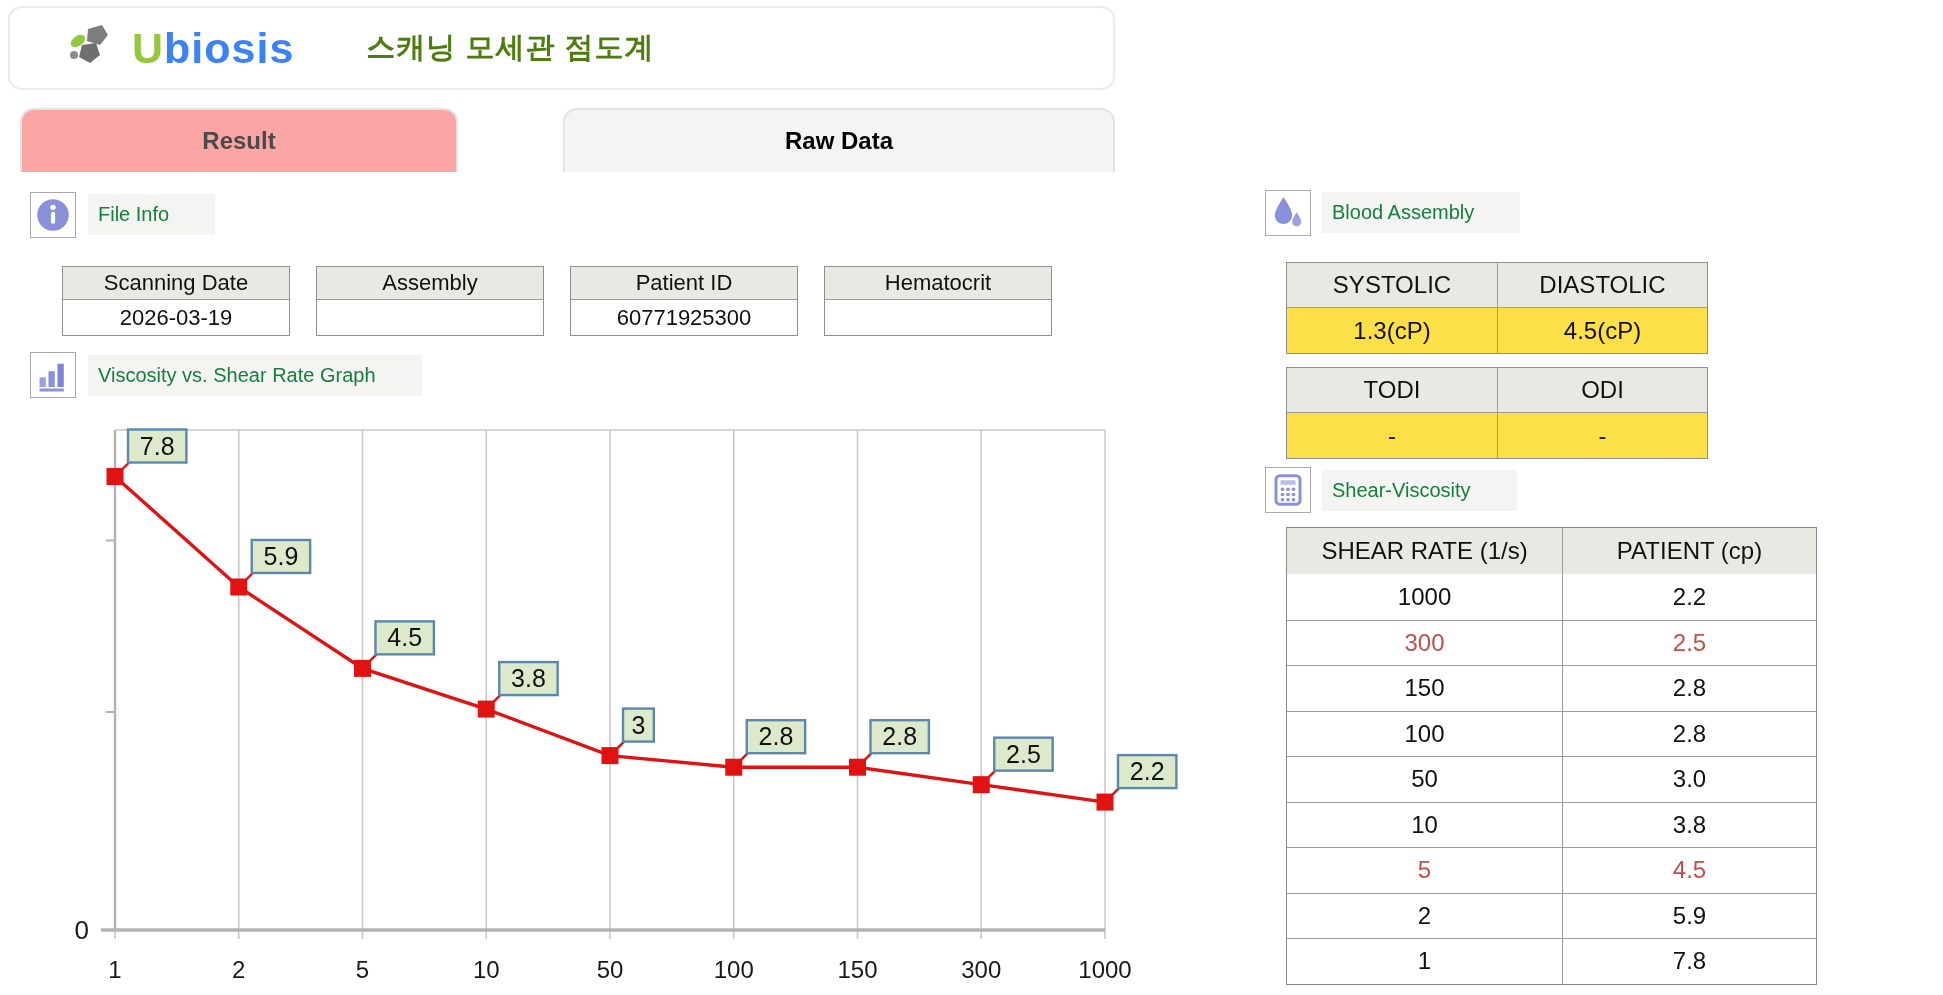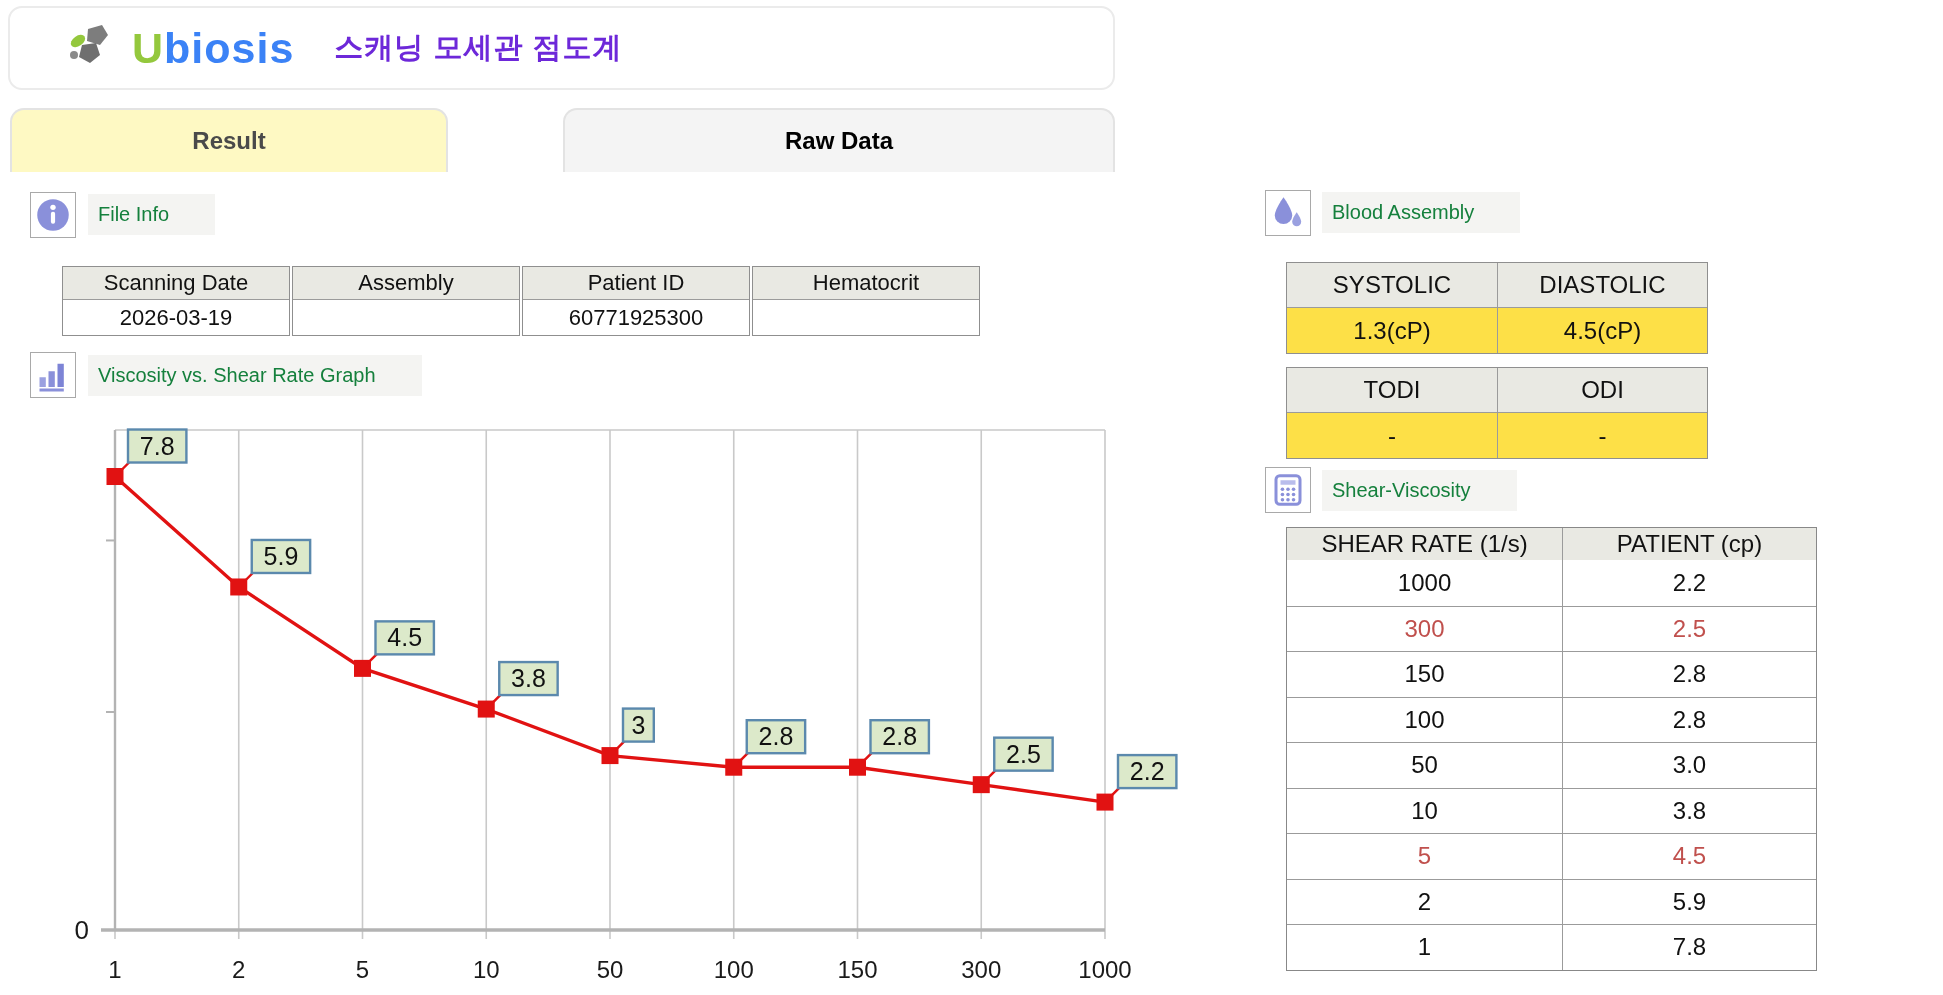--- a/index.html
+++ b/index.html
@@ -9,58 +9,58 @@
   svg{font-family:inherit}
 
   
   .header-card{position:absolute;left:8px;top:6px;width:1107px;height:84px;background:#fff;
                border:2px solid #ebebeb;border-radius:14px;display:flex;align-items:center}
   .logo{display:flex;align-items:center;margin-left:56px}
   .logo-mark{width:60px;height:54px;margin-right:6px}
   .logo-text{font-size:43px;font-weight:bold;letter-spacing:1px;line-height:1}
   .logo-u{color:#94c83d}
   .logo-rest{color:#3b82f6}
-  .app-title{margin-left:40px;font-size:29px;font-weight:bold;color:#6d28d9;letter-spacing:1px}
+  .app-title{margin-left:72px;font-size:29px;font-weight:bold;color:#4d7c0f;letter-spacing:1px}
 
   
   .tab{position:absolute;top:108px;height:64px;border:2px solid #e3e3e3;border-bottom:none;
        border-radius:14px 14px 0 0;display:flex;align-items:center;justify-content:center;
        font-size:24px;font-weight:bold;cursor:pointer}
-  .tab-result{left:10px;width:438px;background:#fef9c3;color:#4a4a4a}
+  .tab-result{left:20px;width:438px;background:#fca5a5;color:#4a4a4a}
   .tab-raw{left:563px;width:552px;background:#f4f4f4;color:#000000}
 
   
   .icon-box{position:absolute;width:46px;height:46px;background:#fff;border:1px solid #a9a9a9;
             display:flex;align-items:center;justify-content:center}
   .icon-box svg{width:36px;height:36px}
   .section-title{position:absolute;height:41px;background:#f4f4f2;display:flex;align-items:center;
                  padding:0 46px 0 10px;font-size:20px;color:#15803d;white-space:nowrap}
 
   
-  .fields-row{position:absolute;left:62px;top:266px;display:flex;gap:2px}
+  .fields-row{position:absolute;left:62px;top:266px;display:flex;gap:26px}
   .info-box{width:228px;border:1px solid #8f8f8f;background:#fff}
   .info-box-header{height:33px;background:#e9e9e3;border-bottom:1px solid #9b9b9b;
                    display:flex;align-items:center;justify-content:center;font-size:22px}
   .info-box-value{height:35px;display:flex;align-items:center;justify-content:center;font-size:22px}
 
   
   .chart-wrap{position:absolute;left:0;top:415px;width:1280px;height:580px}
 
   
   .mini-table{position:absolute;left:1286px;width:422px;border:1px solid #8f8f8f;background:#fde047}
   .mt-row{display:flex;height:45px}
   .mt-row.head{background:#e9e9e3;border-bottom:1px solid #9b9b9b}
   .mt-cell{width:50%;display:flex;align-items:center;justify-content:center;font-size:24px}
   .mt-cell + .mt-cell{border-left:1px solid #9b9b9b}
 
   
   .sv-table{position:absolute;left:1286px;top:527px;width:531px;border:1px solid #888;background:#fff}
   .sv-row{display:flex;height:45.5px;border-top:1px solid #9b9b9b}
   .sv-row:first-child{border-top:none}
-  .sv-head{background:#e9e9e3;height:32px}
+  .sv-head{background:#e9e9e3;height:46px}
   .sv-cell{display:flex;align-items:center;justify-content:center;font-size:24px}
   .sv-c1{width:52%}
   .sv-c2{width:48%;border-left:1px solid #9b9b9b}
 </style>
 </head>
 <body>
 
 <div class="header-card">
   <div class="logo">
     <svg class="logo-mark" viewBox="0 0 60 54">

